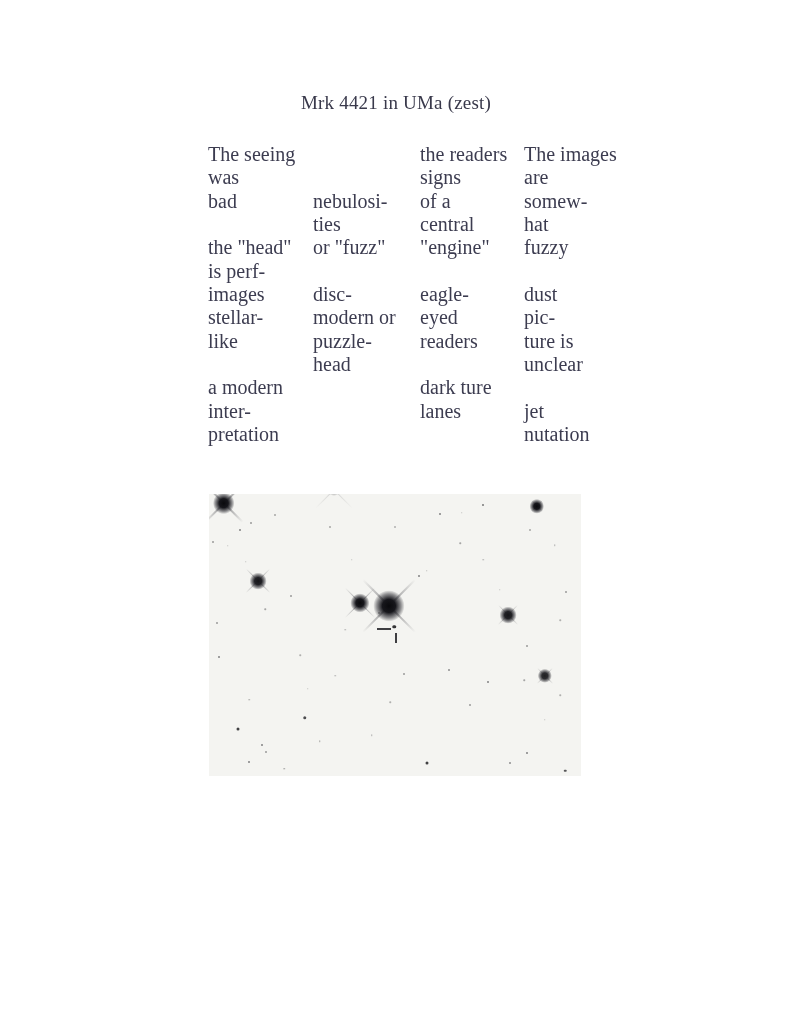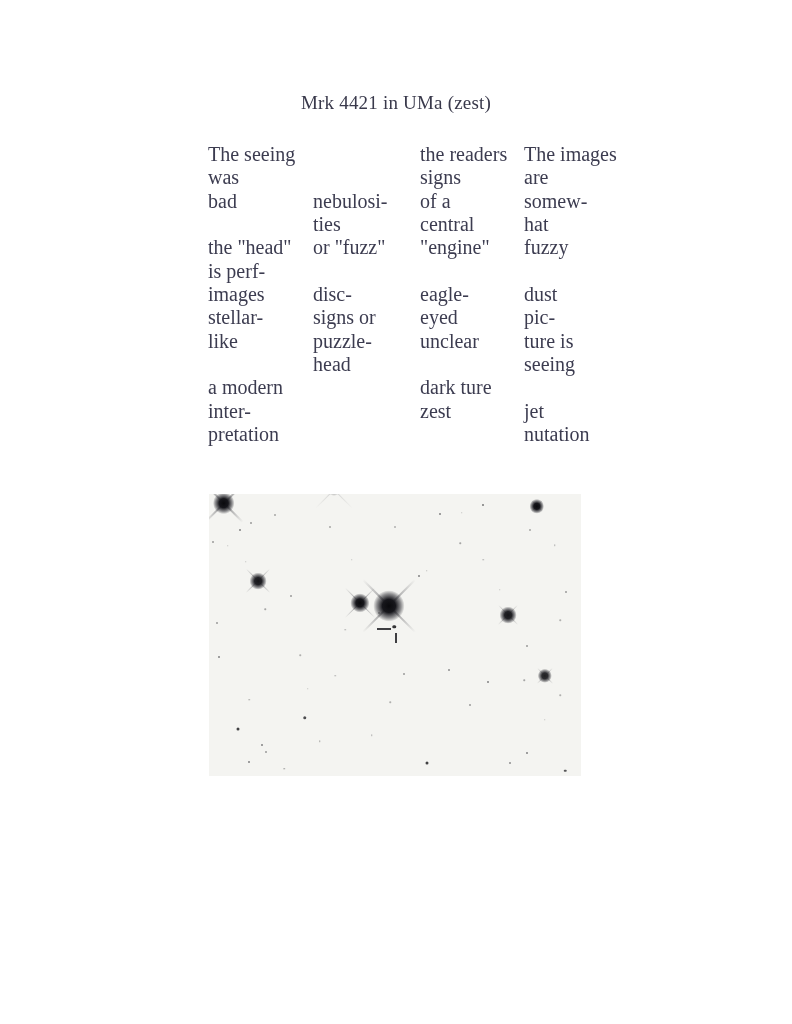--- a/index.html
+++ b/index.html
@@ -90,38 +90,38 @@
     <span class="wcell">fuzzy</span>
     <span class="wcell">is perf-</span>
     <span class="wcell"></span>
     <span class="wcell"></span>
     <span class="wcell"></span>
     <span class="wcell">images</span>
     <span class="wcell">disc-</span>
     <span class="wcell">eagle-</span>
     <span class="wcell">dust</span>
     <span class="wcell">stellar-</span>
-    <span class="wcell">signs or</span>
+    <span class="wcell">modern or</span>
     <span class="wcell">eyed</span>
     <span class="wcell">pic-</span>
     <span class="wcell">like</span>
     <span class="wcell">puzzle-</span>
+    <span class="wcell">readers</span>
+    <span class="wcell">ture is</span>
+    <span class="wcell"></span>
+    <span class="wcell">head</span>
+    <span class="wcell"></span>
     <span class="wcell">unclear</span>
-    <span class="wcell">ture is</span>
-    <span class="wcell"></span>
-    <span class="wcell">head</span>
-    <span class="wcell"></span>
-    <span class="wcell">seeing</span>
     <span class="wcell">a modern</span>
     <span class="wcell"></span>
     <span class="wcell">dark ture</span>
     <span class="wcell"></span>
     <span class="wcell">inter-</span>
     <span class="wcell"></span>
-    <span class="wcell">zest</span>
+    <span class="wcell">lanes</span>
     <span class="wcell">jet</span>
     <span class="wcell">pretation</span>
     <span class="wcell"></span>
     <span class="wcell"></span>
     <span class="wcell">nutation</span>
   </div>
 
   <figure class="finder-chart">
     <div class="star-field" style="background: rgb(244, 244, 241);">
         <div class="star" style="left: 4%; top: 3.2%; opacity: 1;">

